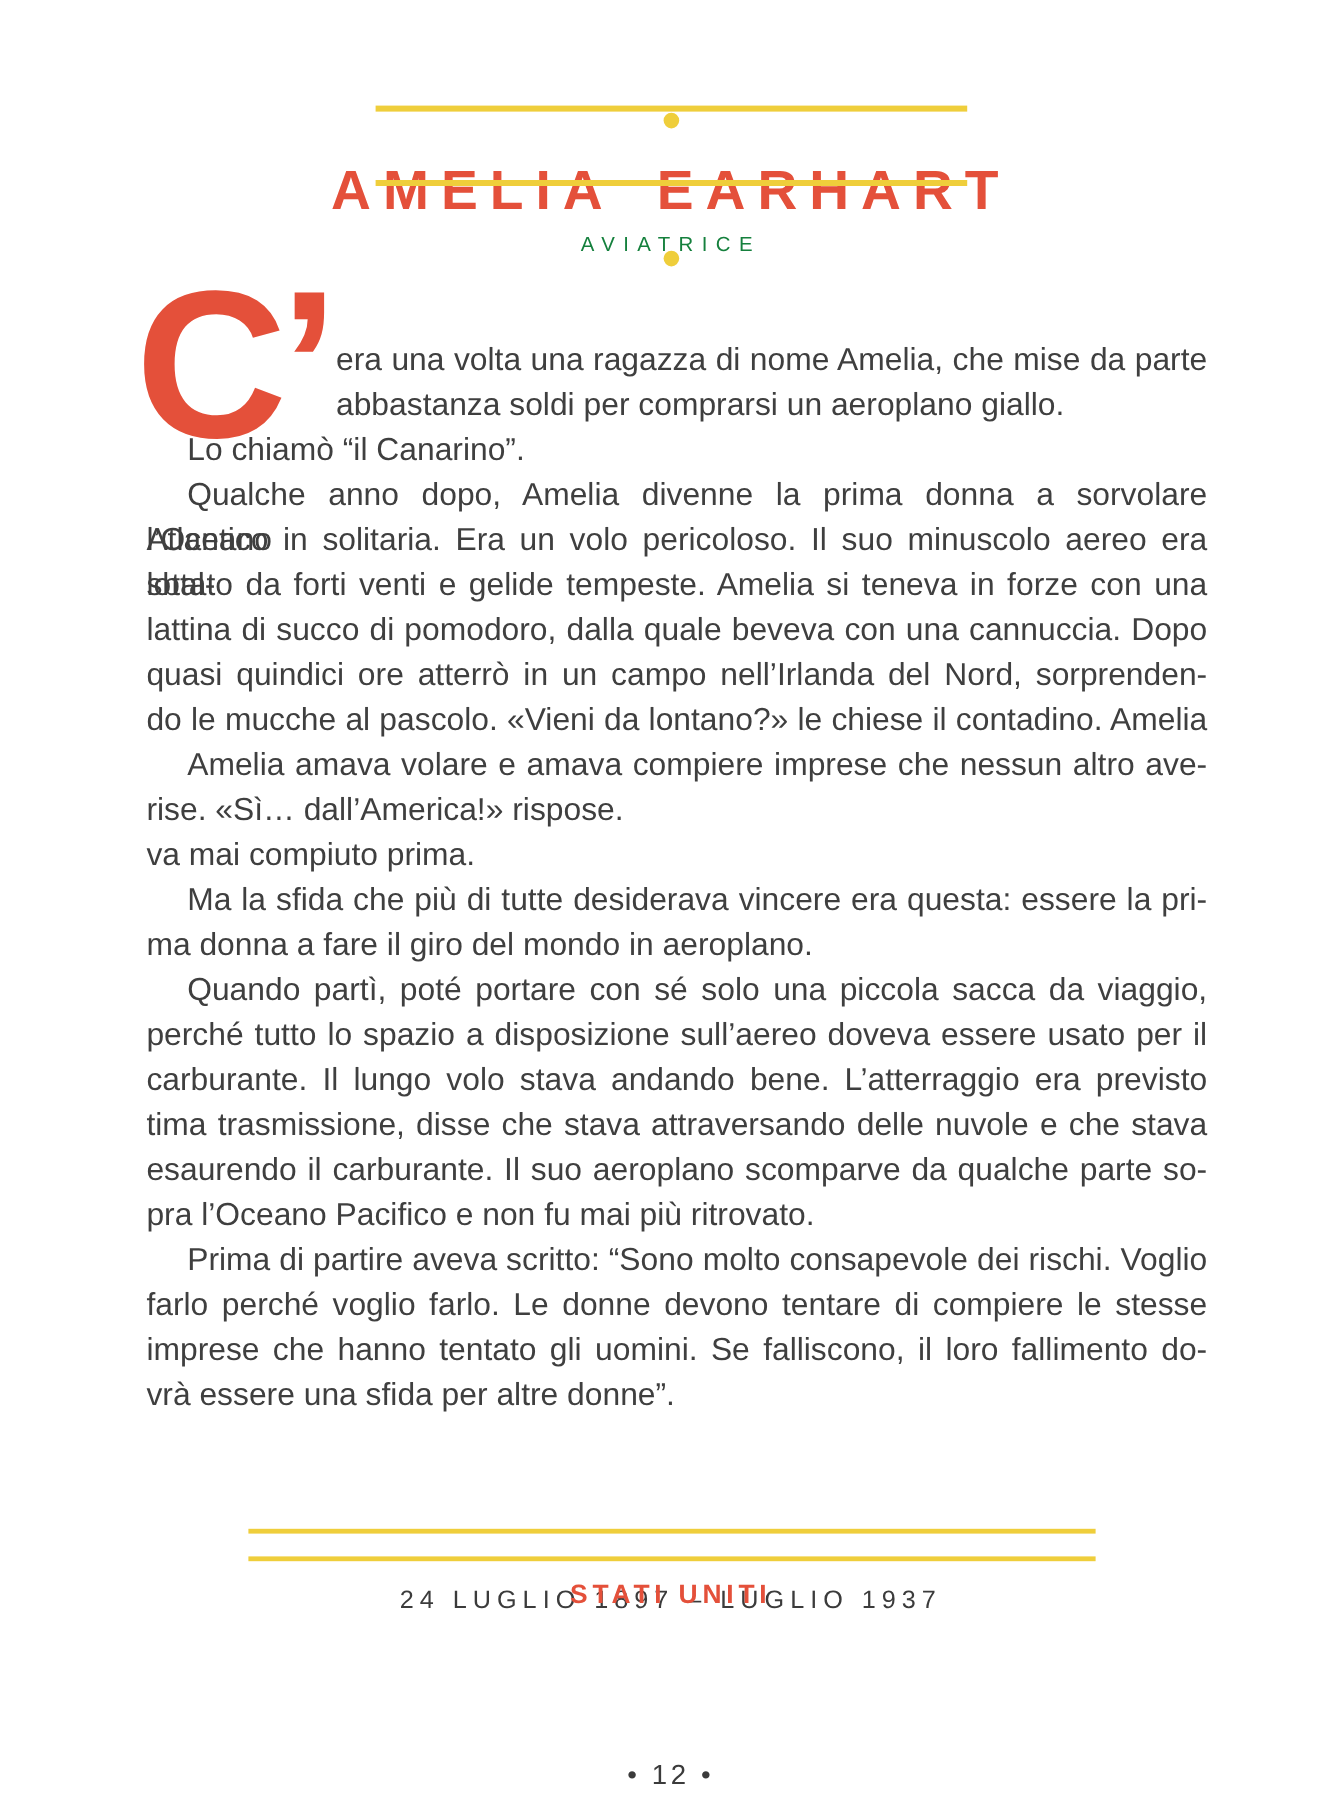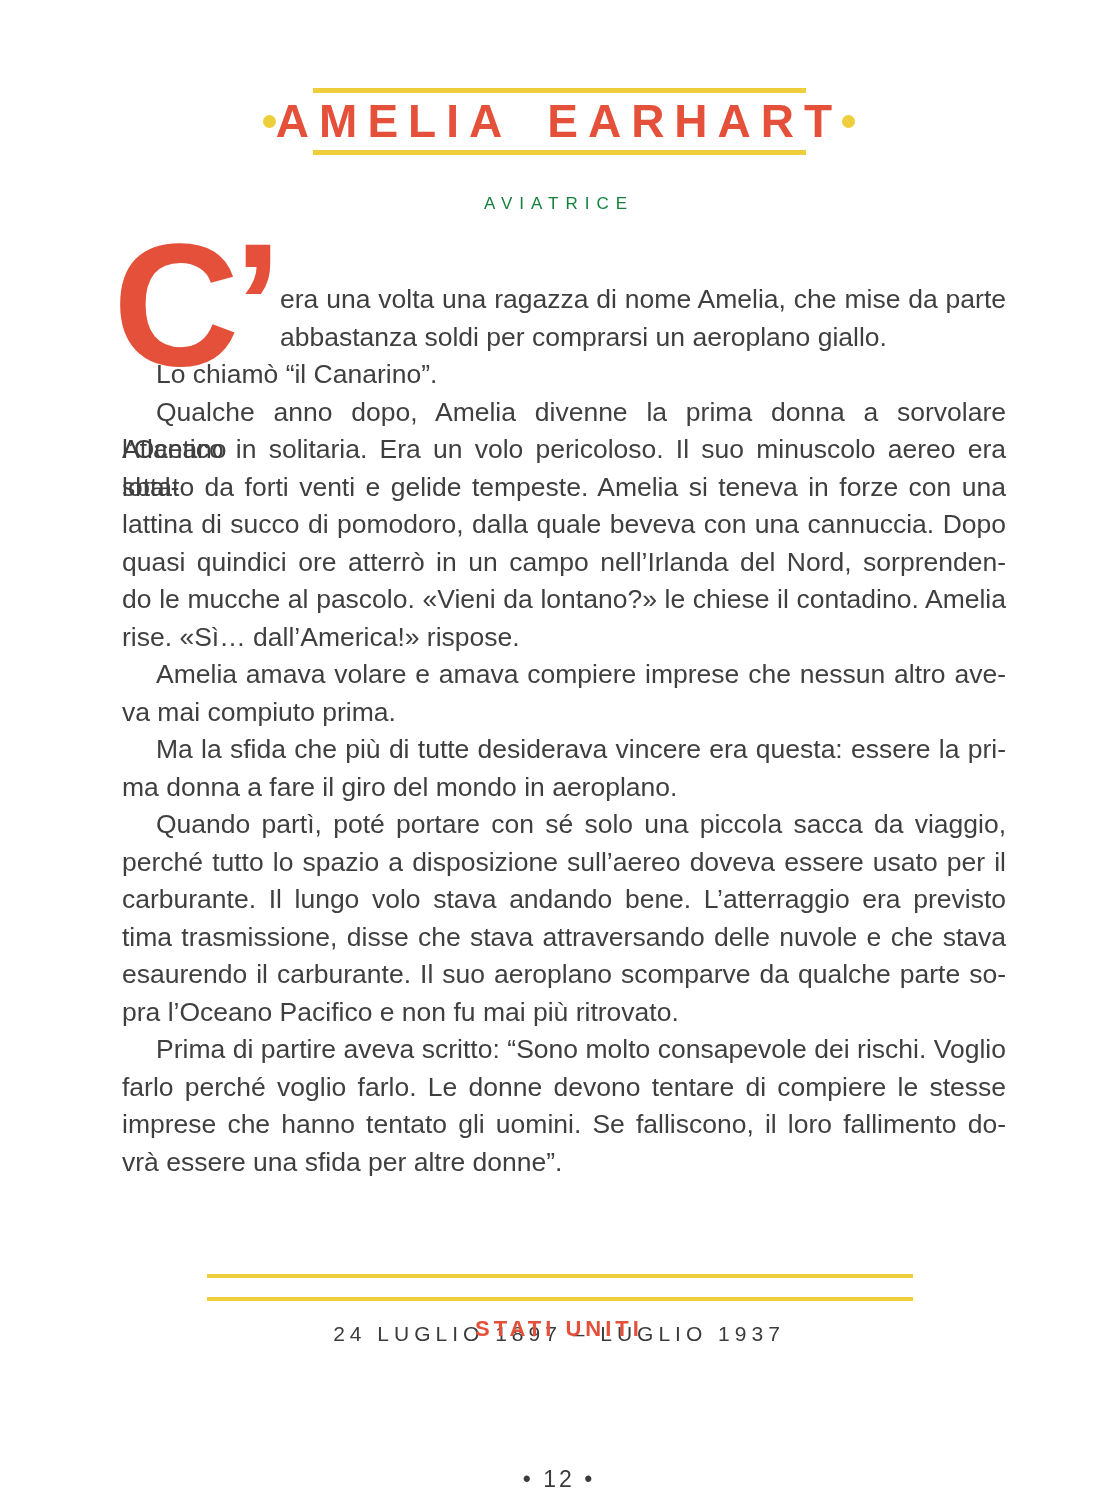--- a/index.html
+++ b/index.html
@@ -14,21 +14,21 @@
     width:1118px;height:1500px;
     background:#ffffff;
     font-family:"Liberation Sans",sans-serif;
     overflow:hidden;
   }
   .rule{position:absolute;background:var(--yellow);}
   .rule-title-top{left:313px;top:88px;width:493px;height:5px;}
   .rule-title-bottom{left:313px;top:150px;width:493px;height:5px;}
   .title-row{
     position:absolute;top:94px;left:0;width:100%;
-    display:flex;justify-content:center;align-items:center;
+    display:flex;justify-content:center;align-items:center;gap:24px;flex-direction:column;
   }
   .title-dot{width:13px;height:13px;border-radius:50%;background:var(--yellow);flex:0 0 auto;}
   h1.title{
     font-size:46px;font-weight:bold;color:var(--red);
     letter-spacing:10px;word-spacing:14px;white-space:nowrap;
   }
   .subtitle{
     position:absolute;top:194px;left:0;width:100%;
     text-align:center;font-size:17px;letter-spacing:7px;color:#15803d;
   }
@@ -85,22 +85,22 @@
     <div id="story-lines">
         <div class="line j beside">era una volta una ragazza di nome Amelia, che mise da parte</div>
         <div class="line beside">abbastanza soldi per comprarsi un aeroplano giallo.</div>
         <div class="line ind">Lo chiamò “il Canarino”.</div>
         <div class="line j ind">Qualche anno dopo, Amelia divenne la prima donna a sorvolare l’Oceano</div>
         <div class="line j">Atlantico in solitaria. Era un volo pericoloso. Il suo minuscolo aereo era sbal-</div>
         <div class="line j">lottato da forti venti e gelide tempeste. Amelia si teneva in forze con una</div>
         <div class="line j">lattina di succo di pomodoro, dalla quale beveva con una cannuccia. Dopo</div>
         <div class="line j">quasi quindici ore atterrò in un campo nell’Irlanda del Nord, sorprenden-</div>
         <div class="line j">do le mucche al pascolo. «Vieni da lontano?» le chiese il contadino. Amelia</div>
+        <div class="line j ind">Amelia amava volare e amava compiere imprese che nessun altro ave-</div>
         <div class="line">rise. «Sì… dall’America!» rispose.</div>
-        <div class="line j ind">Amelia amava volare e amava compiere imprese che nessun altro ave-</div>
         <div class="line">va mai compiuto prima.</div>
         <div class="line j ind">Ma la sfida che più di tutte desiderava vincere era questa: essere la pri-</div>
         <div class="line">ma donna a fare il giro del mondo in aeroplano.</div>
         <div class="line j ind">Quando partì, poté portare con sé solo una piccola sacca da viaggio,</div>
         <div class="line j">perché tutto lo spazio a disposizione sull’aereo doveva essere usato per il</div>
         <div class="line j">carburante. Il lungo volo stava andando bene. L’atterraggio era previsto</div>
         <div class="line j">tima trasmissione, disse che stava attraversando delle nuvole e che stava</div>
         <div class="line j">esaurendo il carburante. Il suo aeroplano scomparve da qualche parte so-</div>
         <div class="line">pra l’Oceano Pacifico e non fu mai più ritrovato.</div>
         <div class="line j ind">Prima di partire aveva scritto: “Sono molto consapevole dei rischi. Voglio</div>

